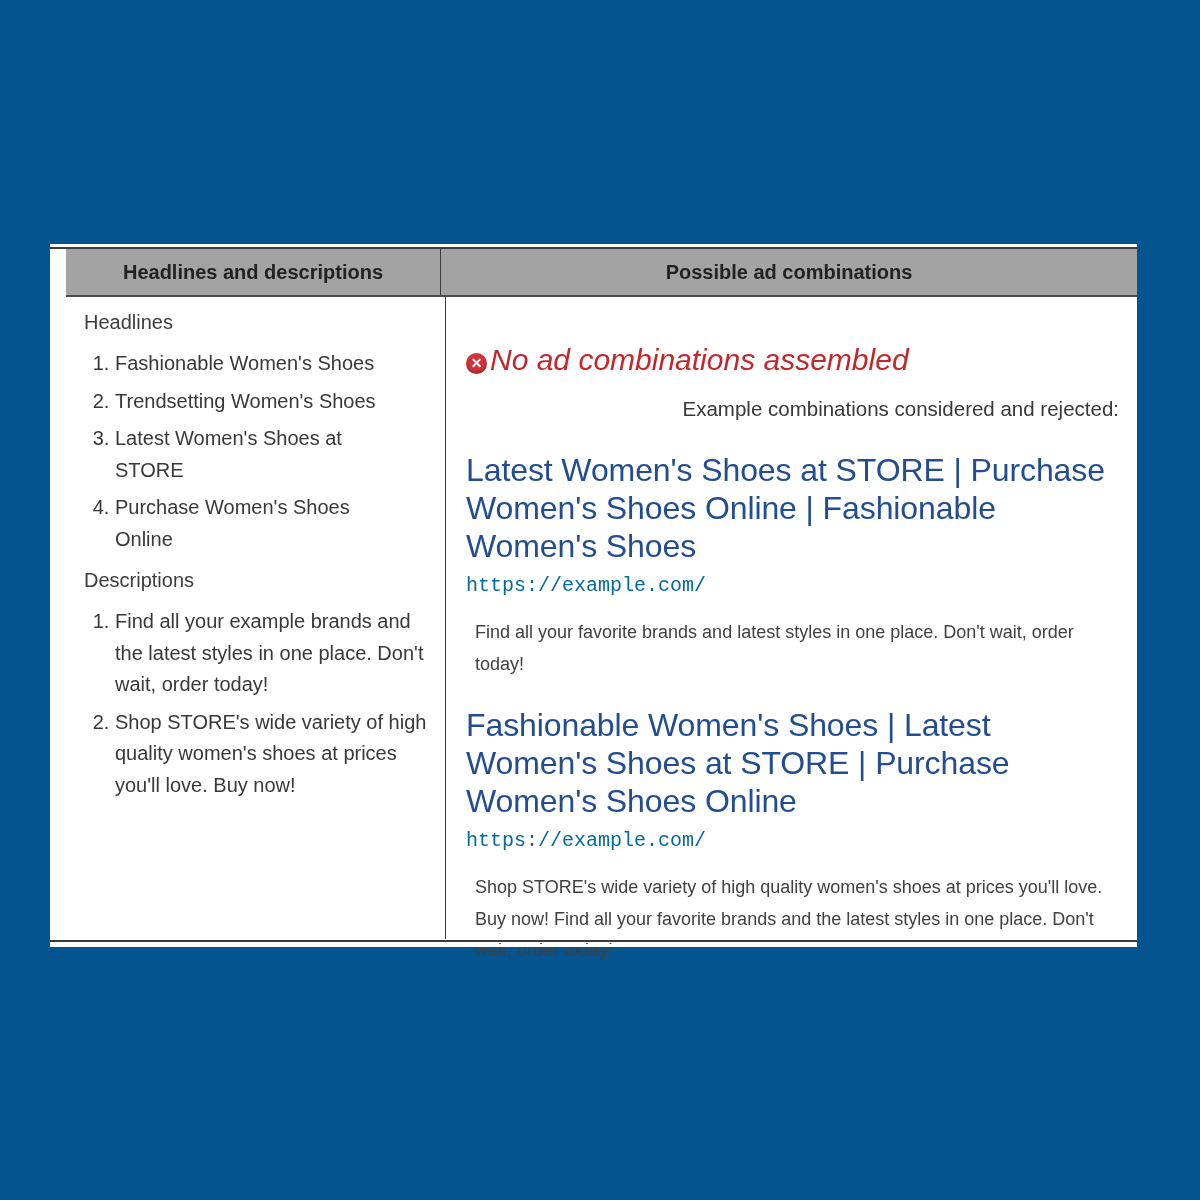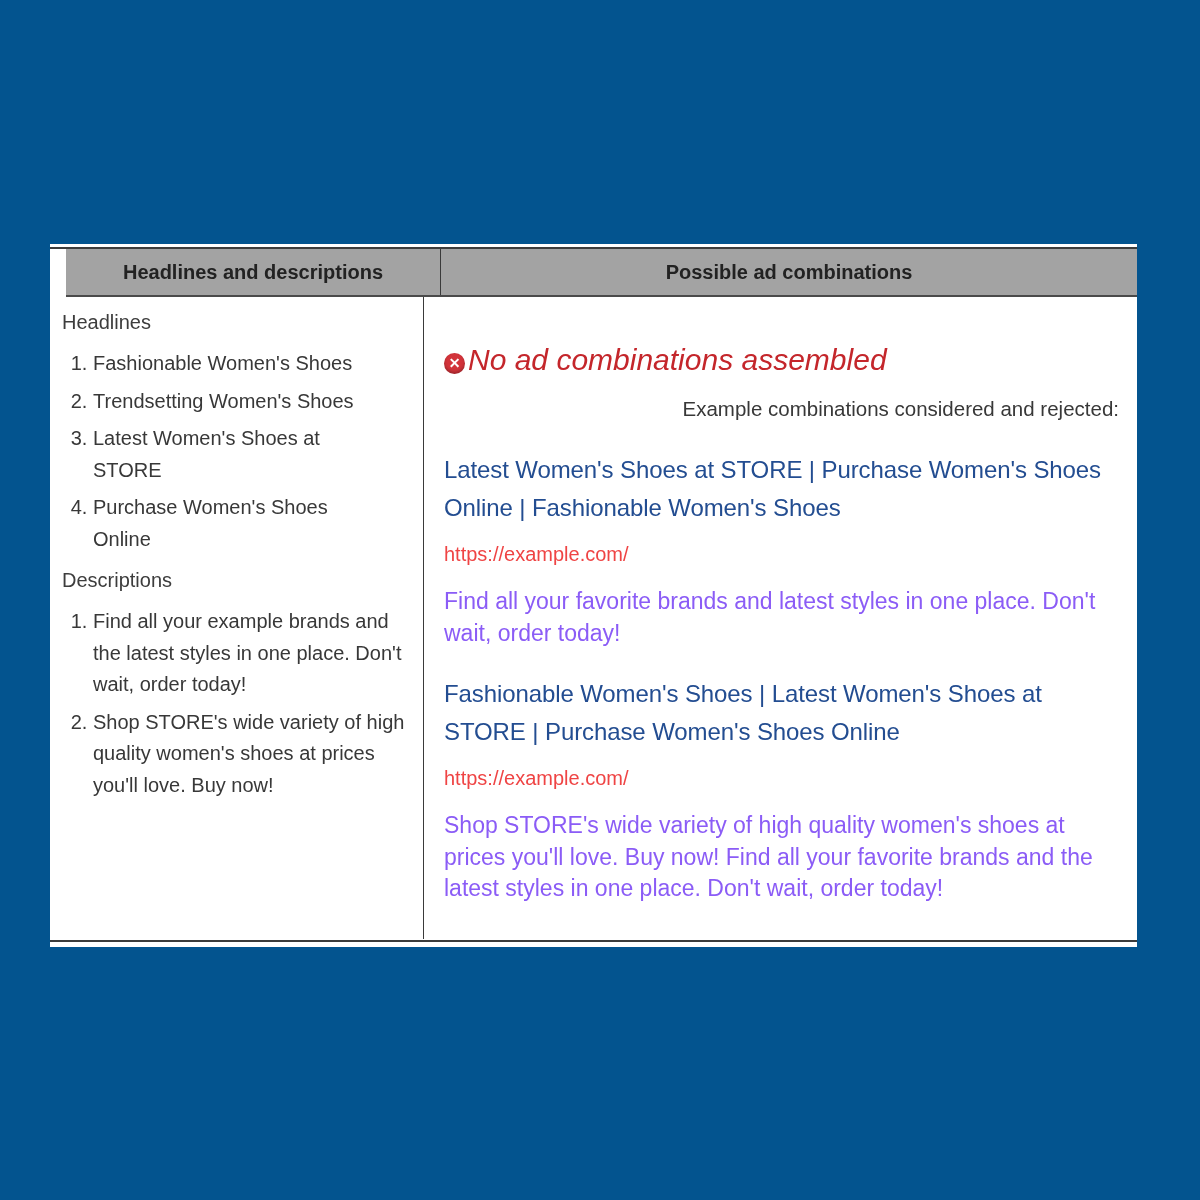--- a/index.html
+++ b/index.html
@@ -36,20 +36,21 @@
     }
     .header-cell {
       display: flex; align-items: center; justify-content: center;
       font-weight: bold; font-size: 20px; color: #222222;
     }
     .header-cell.left { width: 374px; border-right: 1px solid #3a3a3a; }
     .header-cell.right { flex: 1; }
     .body-row {
       position: absolute; left: 0; right: 0; top: 53px; bottom: 8px;
       display: flex;
+      padding-left: 22px;
     }
     .col-left {
       width: 374px; border-right: 1px solid #3a3a3a;
       box-sizing: border-box; padding: 14px 12px 0 12px;
       color: #3a3a3a;
     }
     .col-right {
       flex: 1; box-sizing: border-box; padding: 46px 18px 0 20px;
       color: #3a3a3a;
     }
@@ -80,28 +81,28 @@
       font-style: normal; font-size: 14px; font-weight: bold;
       display: inline-flex; align-items: center; justify-content: center;
       margin-right: 3px; margin-top: 6px;
       box-shadow: inset 0 -2px 3px rgba(0,0,0,0.25);
     }
     .intro {
       font-size: 20.5px; color: #383838; margin-bottom: 30px; text-align: right;
     }
     .ad { margin-bottom: 26px; }
     .ad-headline {
-      font-size: 24px; line-height: 38px; color: #234d91;
+      font-size: 32px; line-height: 38px; color: #234d91;
       font-weight: normal; letter-spacing: -0.1px;
     }
     .ad-url {
-      font-size: 20px; color: #ef4444; margin-top: 16px; margin-bottom: 20px;
+      font-size: 20px; color: #0369a1; margin-top: 9px; margin-bottom: 20px; font-family: Liberation Mono, monospace;
     }
     .ad-desc {
-      font-size: 23px; line-height: 31.5px; color: #8b5cf6;
+      font-size: 18px; line-height: 31.5px; color: #404040; margin-left: 9px;
     }
   </style>
 </head>
 <body>
 
 <div class="table-wrap">
   <div class="top-rule"></div>
 
   <div class="header-row">
     <div class="header-cell left">Headlines and descriptions</div>

